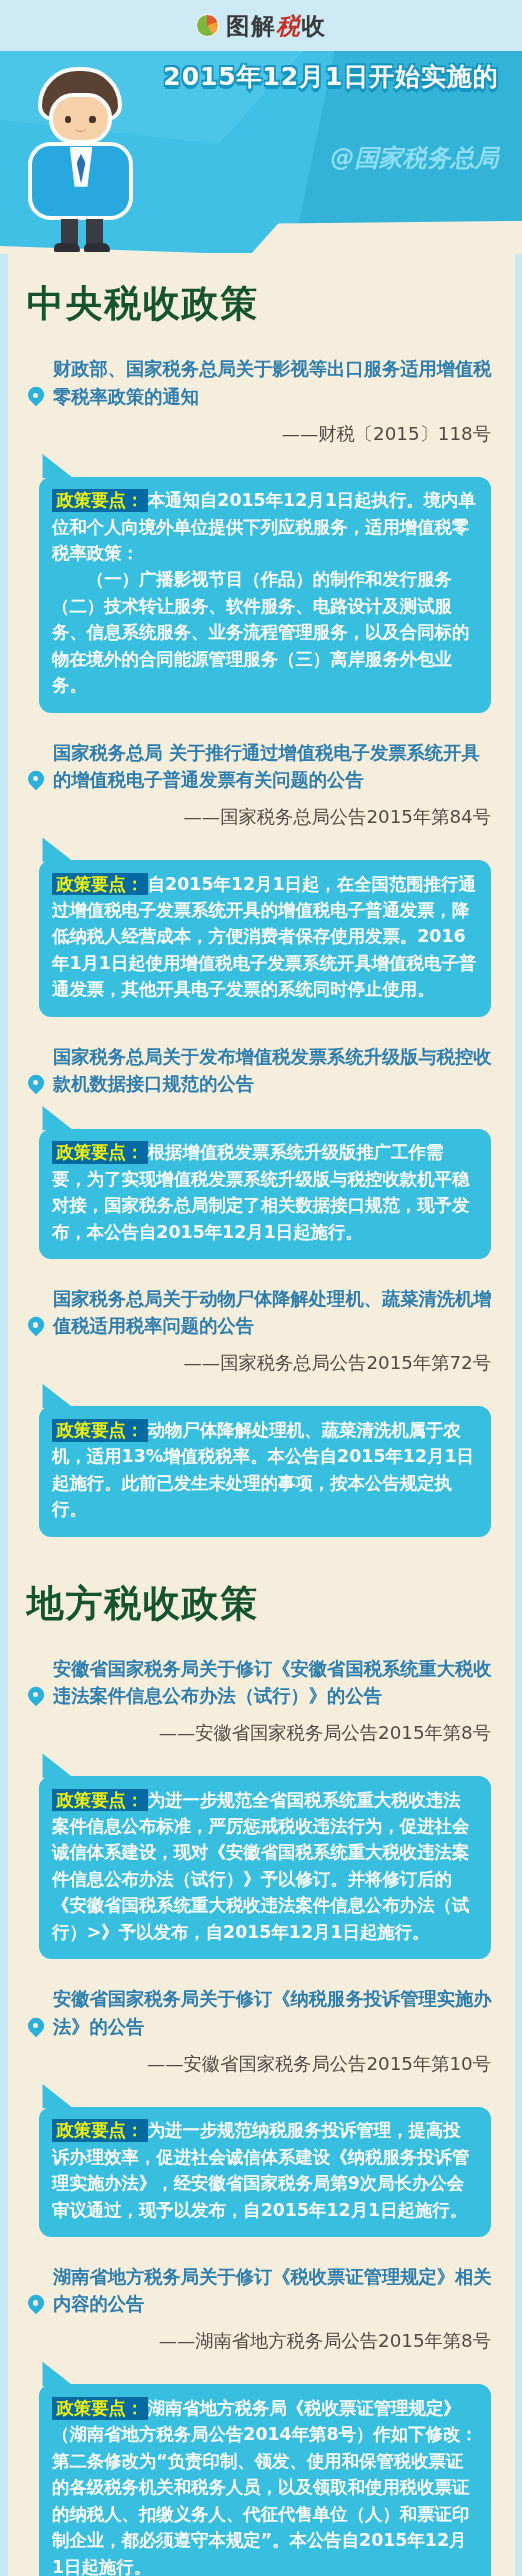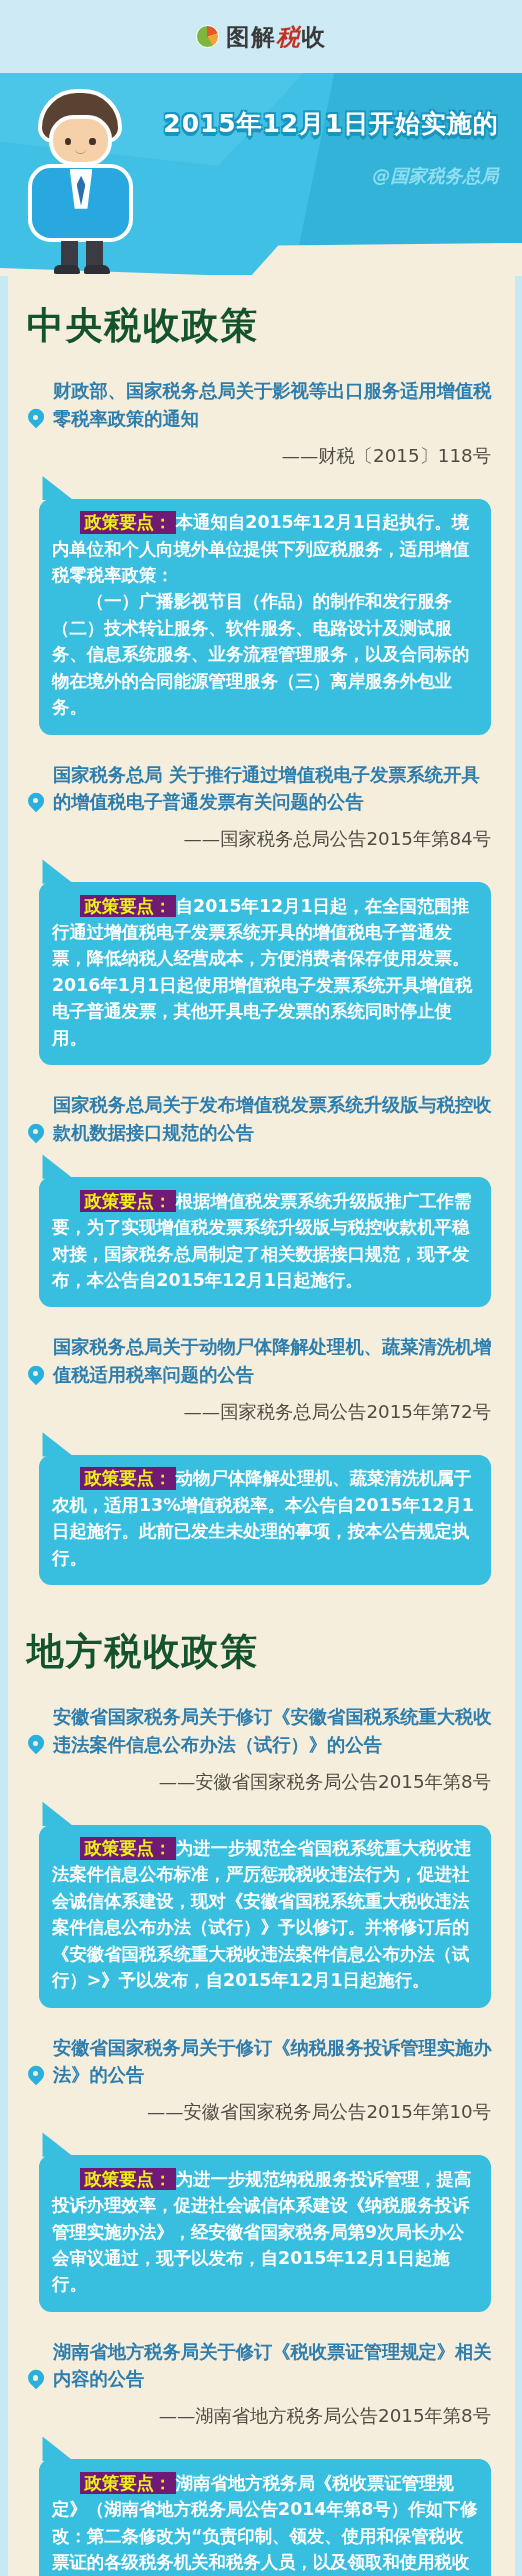--- a/index.html
+++ b/index.html
@@ -1,42 +1,42 @@
 <!DOCTYPE html>
 <html style="font-size:14px"><head>
 <meta charset="utf-8">
 <style>
   * { margin:0; padding:0; box-sizing:border-box; }
   body { width:523px; font-family:"DejaVu Sans","Liberation Sans",sans-serif; }
   .page { width:523px; background:#c7e9f4; }
 
   
-  .top-band { height:73px; background:#cdeaf5; display:flex; align-items:center; justify-content:center; gap:7px; }
+  .top-band { height:51px; background:#cdeaf5; display:flex; align-items:center; justify-content:center; gap:7px; }
   .logo-pie { width:22.7px; height:22.7px; border-radius:50%;
     background:conic-gradient(#e05a2b 0 70deg,#f3a33a 70deg 150deg,#7cb63e 150deg 360deg);
     border:1.7px solid #fff; }
   .brand { font-size:23.5px; font-weight:bold; color:#3a3a3a; letter-spacing:1.7px; }
   .brand .hl { color:#c32f23; font-style:italic; }
 
   
   .header { position:relative; height:202px; background:#3fc0e4; overflow:visible; }
   .panel-right { position:absolute; top:0; right:0; width:44%; height:100%;
     background:#34b3d8; clip-path:polygon(18% 0,100% 0,100% 100%,0 100%); }
   .panel-glow { position:absolute; top:0; left:0; width:58%; height:46%;
     background:#55cbec; clip-path:polygon(0 0,100% 0,72% 100%,0 74%); opacity:.55; }
   .fold-left { position:absolute; bottom:-0.9px; left:0; width:45%; height:17.4px;
     background:#f6eedd; clip-path:polygon(0 55%,100% 100%,0 100%); }
   .fold-right { position:absolute; bottom:-0.9px; right:0; width:52%; height:33px;
     background:#f6eedd; clip-path:polygon(0 100%,10% 8%,100% 0,100% 100%); }
 
-  .title-wrap { position:relative; z-index:3; margin-left:139px; padding-top:34px; text-align:center; }
+  .title-wrap { position:relative; z-index:3; margin-left:139px; padding-top:9px; text-align:center; }
   .big-title { color:#fff; font-weight:bold; font-size:25px; line-height:1.38; letter-spacing:0.9px;
     text-shadow:1.7px 1.7px 0 #1795be,-1.7px 1.7px 0 #1795be,1.7px -1.7px 0 #1795be,-1.7px -1.7px 0 #1795be,0 3.5px 0 #1795be; }
   .watermark { position:absolute; z-index:3; right:24.4px; top:91px; color:#8fdef2;
-    font-size:18px; font-weight:bold; font-style:italic; }
+    font-size:24px; font-weight:bold; font-style:italic; }
 
   
   .character { position:absolute; left:15.7px; top:15.7px; width:131px; height:186px; z-index:5; }
   .char-hair { position:absolute; top:0; left:22.7px; width:84px; height:54px; background:#5a4232;
     border-radius:40px 40px 15.7px 15.7px; border:4.4px solid #fff; }
   .char-face { position:absolute; top:26px; left:33px; width:63px; height:51px; background:#f6d0a9;
     border-radius:24.4px; border:4.4px solid #fff; }
   .char-eye { position:absolute; top:19px; width:6.1px; height:7.8px; background:#43322a; border-radius:50%; }
   .char-eye.l { left:12.2px; } .char-eye.r { right:12.2px; }
   .char-mouth { position:absolute; bottom:7.8px; left:22.7px; width:10.5px; height:5.2px;
@@ -64,21 +64,21 @@
     background:#29b0dd; border-radius:50% 50% 50% 0; transform:rotate(-45deg); }
   .pin::after { content:""; position:absolute; left:6.1px; top:6.1px; width:5.2px; height:5.2px;
     background:#f6eedd; border-radius:50%; }
   .item-title { color:#2d7dad; font-size:18.3px; font-weight:bold; line-height:1.5; }
   .item-source { text-align:right; color:#4f4b42; font-size:18.3px; margin:10.5px 5.2px 0; }
 
   .points-box { position:relative; background:#38bedf; border-radius:12.2px; margin:31px 5.2px 0 12.2px;
     padding:10.5px 13px 14px; color:#fff; font-size:17.4px; font-weight:bold; line-height:1.52; }
   .tail { position:absolute; top:-22.7px; left:3.5px; width:31px; height:24.4px; background:#38bedf;
     clip-path:polygon(0 0,100% 100%,0 100%); }
-  .points-label { background:#701a75; color:#f0f213; padding:0.9px 4.4px 1.7px;margin-left:28px; }
+  .points-label { background:#0369a1; color:#f0f213; padding:0.9px 4.4px 1.7px; }
   .points-text { white-space:pre-line; }
 </style>
 </head>
 <body>
 
 <div class="page">
 
   <div class="top-band">
     <span class="logo-pie"></span>
     <span class="brand"><span>图解</span><span class="hl">税</span><span>收</span></span>

